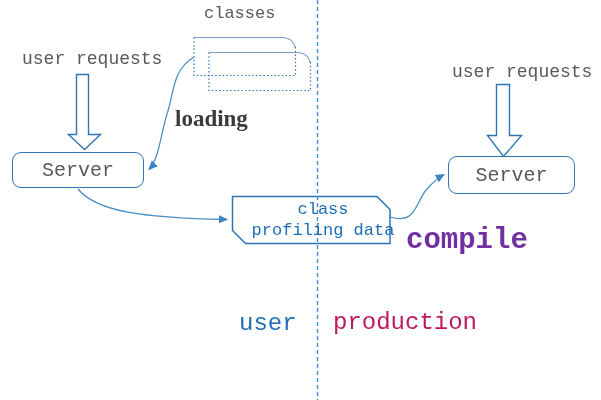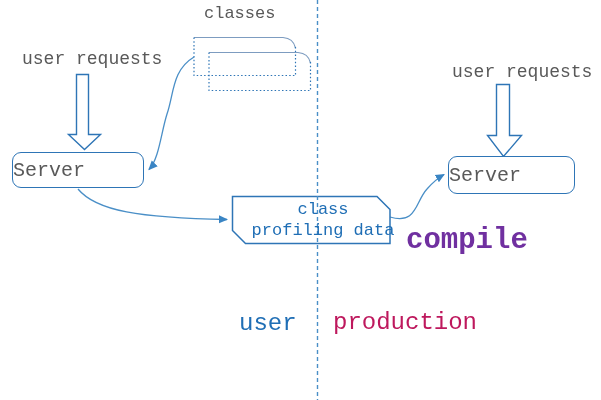--- a/index.html
+++ b/index.html
@@ -13,21 +13,21 @@
   .t-classes{left:204px;top:4px;font-size:17px;color:#595959;}
   .t-ur-left{left:22px;top:49px;}
   .t-ur-right{left:452px;top:62px;}
   .t-loading{left:175px;top:106px;font-family:"Liberation Serif",serif;font-weight:bold;font-size:23px;color:#3a3a3a;}
   .t-record{left:116px;top:218px;font-family:"Liberation Serif",serif;font-size:36px;color:#7030A0;}
   .t-compile{left:406px;top:224px;font-size:29px;font-weight:bold;color:#7030A0;}
   .t-beta{left:239px;top:310px;font-size:24px;color:#1f6eb5;}
   .t-production{left:333px;top:309px;font-size:24px;color:#be185d;}
   .server-box{
     position:absolute;background:#ffffff;border:1.6px solid #2E75B6;border-radius:9px;
-    display:flex;align-items:center;justify-content:flex-start;
+    display:flex;align-items:center;justify-content:center;
     font-size:20px;color:#595959;font-family:Liberation Mono, monospace;
   }
   .server-left{left:12px;top:152px;width:130px;height:34px;}
   .server-right{left:448px;top:156px;width:125px;height:36px;}
   .profiling-text{
     position:absolute;left:232px;top:199px;width:182px;text-align:center;
     font-size:17px;line-height:21px;color:#1f6eb5;
   }
 </style>
 </head>
@@ -60,20 +60,21 @@
     <line x1="317.5" y1="0" x2="317.5" y2="400" stroke="#4a8fc7" stroke-width="1.4" stroke-dasharray="4 3"></line>
 
     <path d="M 76.5,74.5 H 88.5 V 134.5 H 100.5 L 84.5,149.5 L 68.5,134.5 H 76.5 Z" fill="#ffffff" stroke="#2E75B6" stroke-width="1.4"></path>
     <path d="M 496.5,84.5 H 509.5 V 135.5 H 521.5 L 503.5,156.5 L 487.5,135.5 H 496.5 Z" fill="#ffffff" stroke="#2E75B6" stroke-width="1.4"></path>
   </svg>
 
   <div class="label t-classes">classes</div>
 
   <div class="label t-gray t-ur-left">user requests</div>
 
+  <div class="label t-loading">loading</div>
 
   <div class="server-box server-left">
     <span>Server</span>
   </div>
 
 
   <div class="profiling-text">
     <div>class</div>
     <div>profiling data</div>
   </div>

